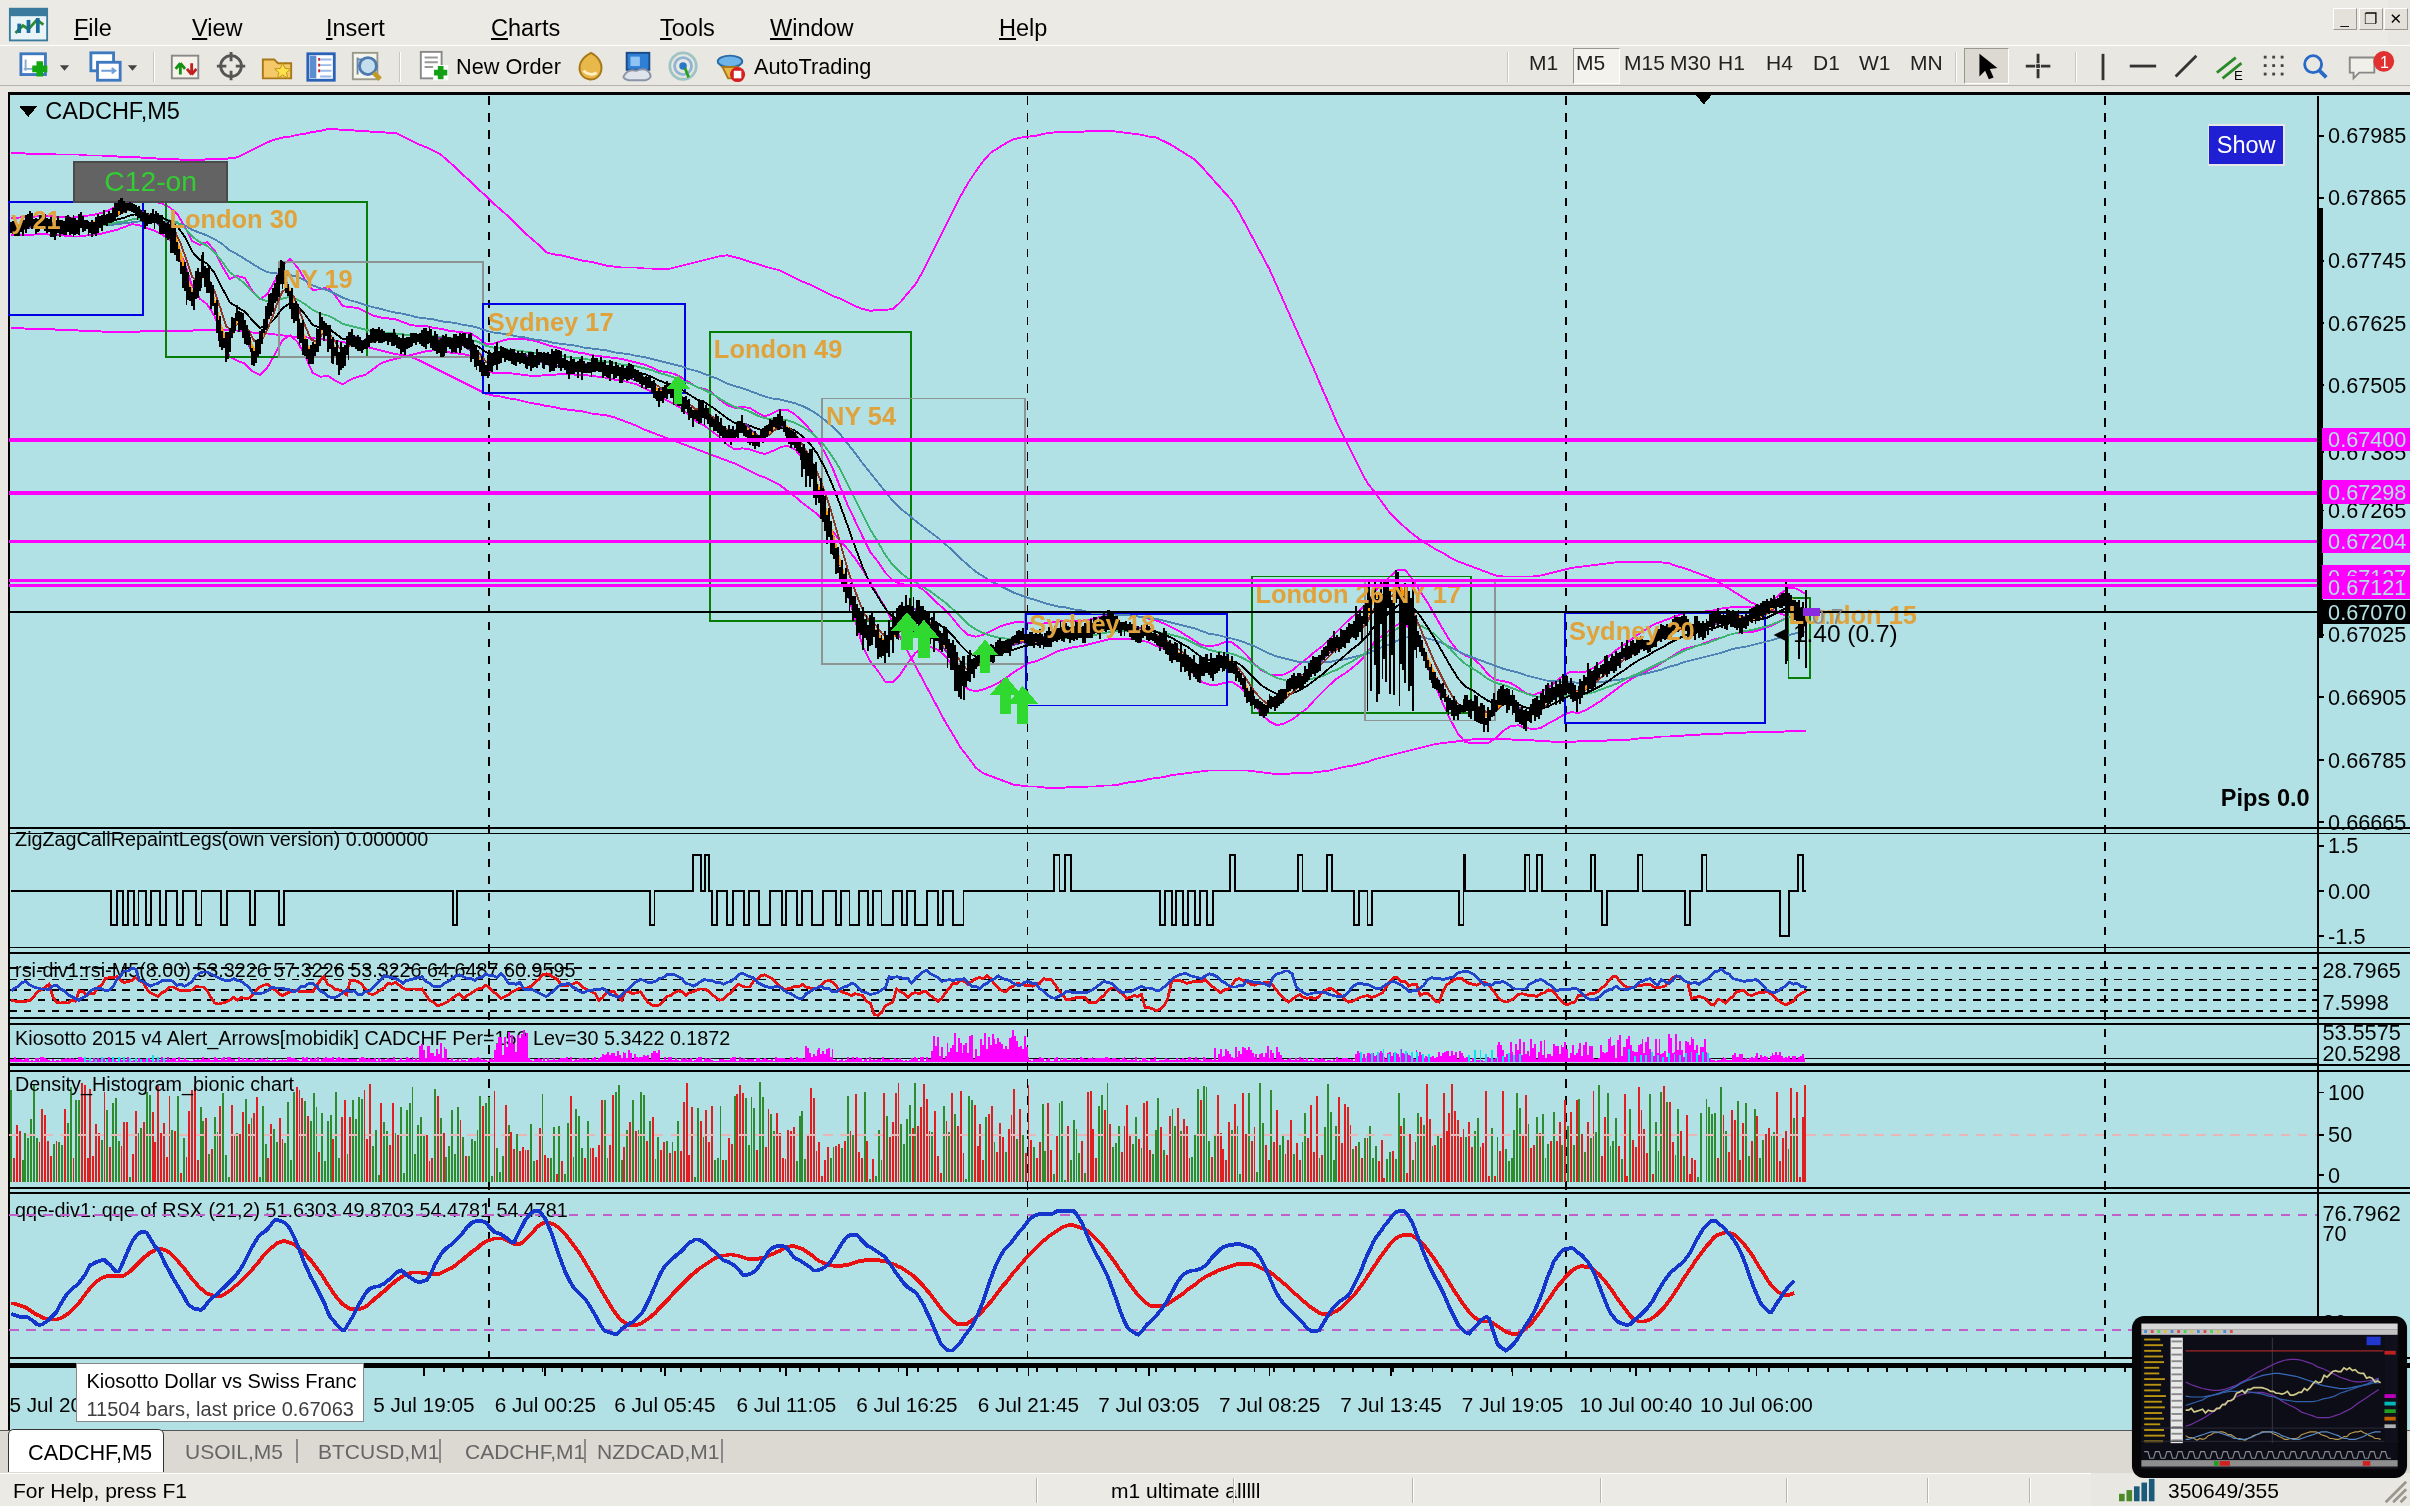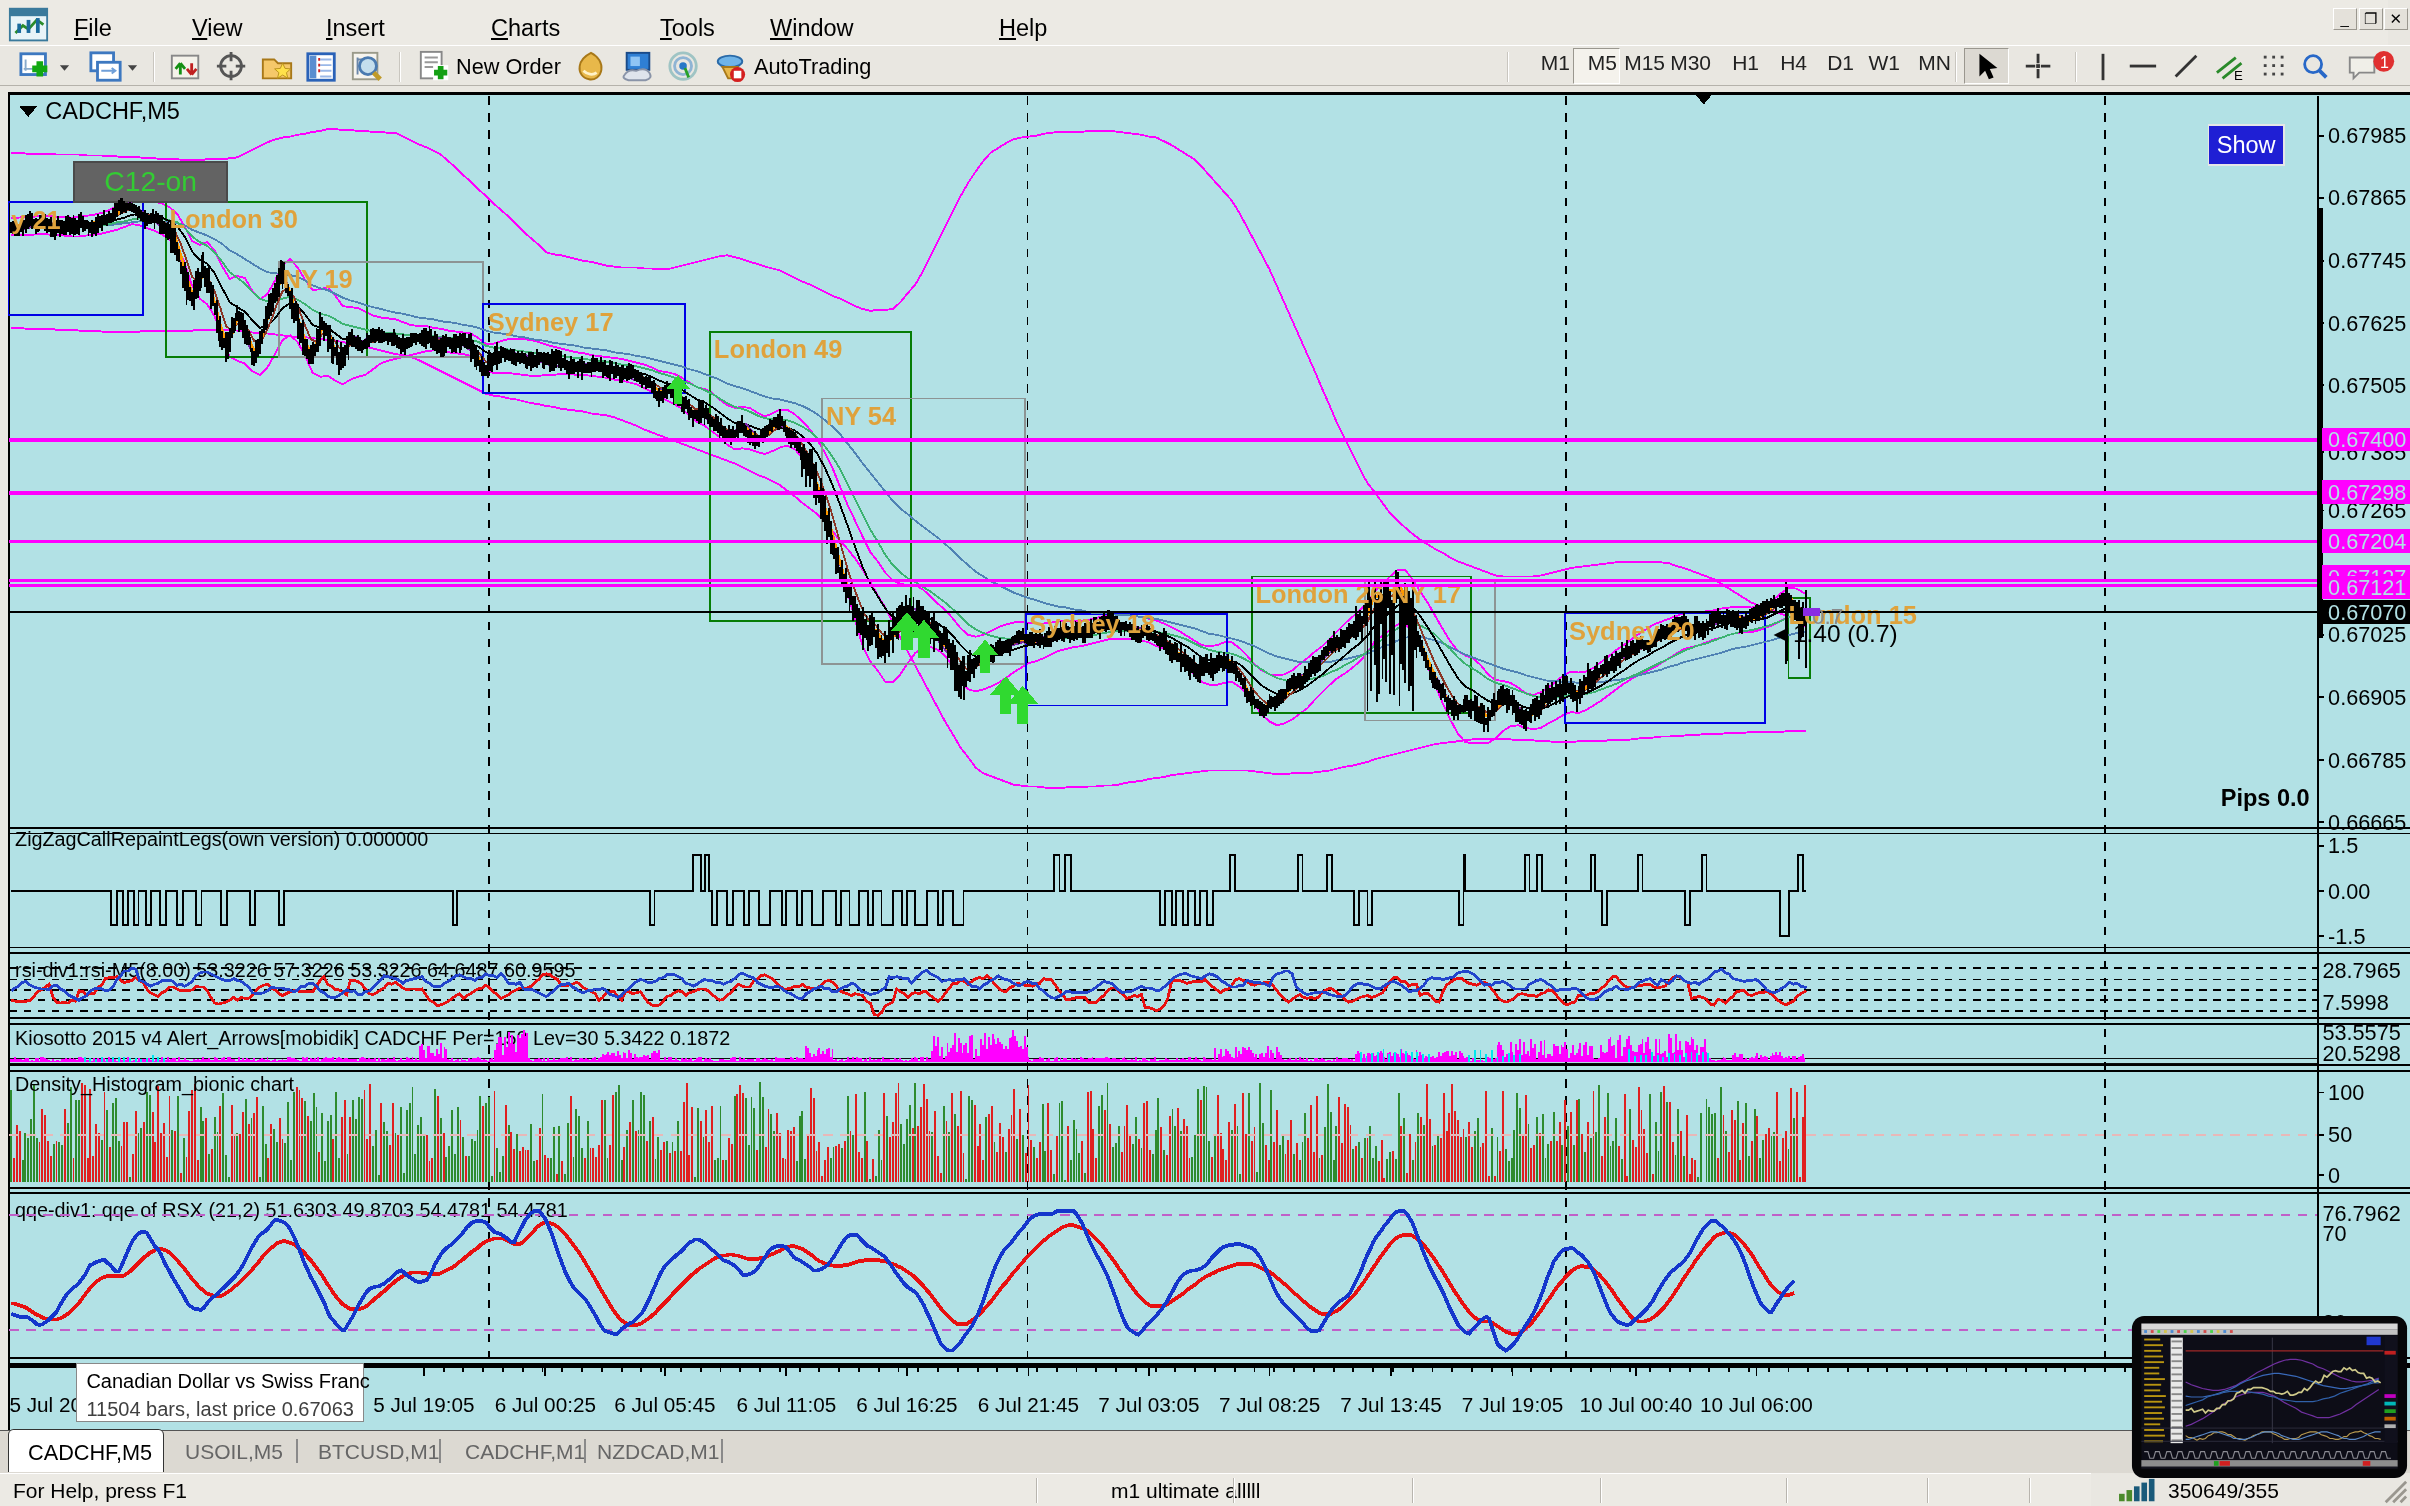--- a/index.html
+++ b/index.html
@@ -1,21 +1,21 @@
 <!DOCTYPE html>
 <html style="font-size:15px"><head><meta charset="utf-8"><style>
 *{margin:0;padding:0;box-sizing:border-box}
 html,body{width:2411px;height:1507px;overflow:hidden;background:#e9e7e1;font-family:"Liberation Sans",sans-serif}
 #root{position:relative;width:2411px;height:1507px}
 .menu{position:absolute;left:0;top:0;width:2388px;height:51px;background:#eceae4}
 .menu span.it{position:absolute;top:15px;font-size:23.5px;color:#000}
 .tb{position:absolute;left:0;top:45px;width:2411px;height:41px;background:#e9e7e1;border-top:1.9px solid #fff;border-bottom:1.9px solid #b5b2ab}
 .sep{position:absolute;top:5.6px;width:1.9px;height:30px;background:#c9c6bf;border-right:0.9px solid #fff}
 .tbtxt{position:absolute;top:7.5px;font-size:21.7px;color:#000}
-.tfb{position:absolute;top:4.7px;font-size:21px;color:#222;width:41px;text-align:right}
+.tfb{position:absolute;top:4.7px;font-size:21px;color:#222;width:41px;text-align:left}
 .statusbar{position:absolute;left:0;top:1473px;width:2091px;height:34px;background:#eceae4;border-top:1.9px solid #fff;font-size:21px;color:#000}
 .sdiv{position:absolute;top:3.8px;width:1.9px;height:25.4px;background:#b8b5ae;border-right:0.9px solid #fff}
 .tabs{position:absolute;left:0;top:1430px;width:2411px;height:43px;background:#dcd9d2;border-top:1.9px solid #555}
 .tab{position:absolute;top:0;font-size:21px;color:#666}
 </style></head><body>
 <div id="root">
 <div class="menu">
 <svg width="41" height="41" style="position:absolute;left:7.5px;top:4.7px" viewBox="0 0 44 44">
         <rect x="2" y="4" width="40" height="34" fill="#e8f4f8" stroke="#3a7a9c" stroke-width="2"></rect>
         <rect x="2" y="4" width="40" height="8" fill="#3a7a9c"></rect>
@@ -472,21 +472,21 @@
         <rect x="18" y="10" width="6" height="16" fill="#1a5a7a"></rect>
         <rect x="26" y="6" width="6" height="20" fill="#1a5a7a"></rect>
         <rect x="34" y="2" width="6" height="24" fill="#1a5a7a"></rect>
       </svg>
 <span style="position:absolute;left:2168px;top:4.7px">350649/355 kb</span>
 <svg width="26" height="26" style="position:absolute;left:2382px;top:3.8px" viewBox="0 0 28 28">
         <path d="M26 4 L4 26 M26 12 L12 26 M26 20 L20 26" stroke="#9a978f" stroke-width="3"></path>
       </svg>
 </div>
 <div style="position:absolute;left:76px;top:1363px;width:288px;height:59px;background:#fff;border:1.9px solid #888;box-shadow:inset 0 0 0 0.9px #fff;z-index:30">
-      <div style="position:absolute;left:9.4px;top:5.6px;font-size:20px;color:#000;white-space:nowrap">Canadian Dollar vs Swiss Franc</div>
+      <div style="position:absolute;left:9.4px;top:5.6px;font-size:20px;color:#000;white-space:nowrap">Kiosotto Dollar vs Swiss Franc</div>
       <div style="position:absolute;left:9.4px;top:34px;font-size:20px;color:#404040;white-space:nowrap">11504 bars, last price 0.67063</div>
     </div>
 <svg width="277" height="164" viewBox="0 0 294 174" style="position:absolute;left:2131px;top:1315px;z-index:40">
 <rect x="1" y="1" width="292" height="172" rx="13" fill="#060608"></rect>
 <rect x="11" y="9" width="272" height="154" fill="#0d0d17"></rect>
 <rect x="11" y="9" width="272" height="6" fill="#d6d6d6"></rect>
 <rect x="11" y="15" width="272" height="6" fill="#c2c2c2"></rect>
 <rect x="14" y="16" width="3" height="3" fill="#4a8ad4"></rect>
       <rect x="21" y="16" width="3" height="3" fill="#d44a4a"></rect>
       <rect x="28" y="16" width="3" height="3" fill="#4ad44a"></rect>

